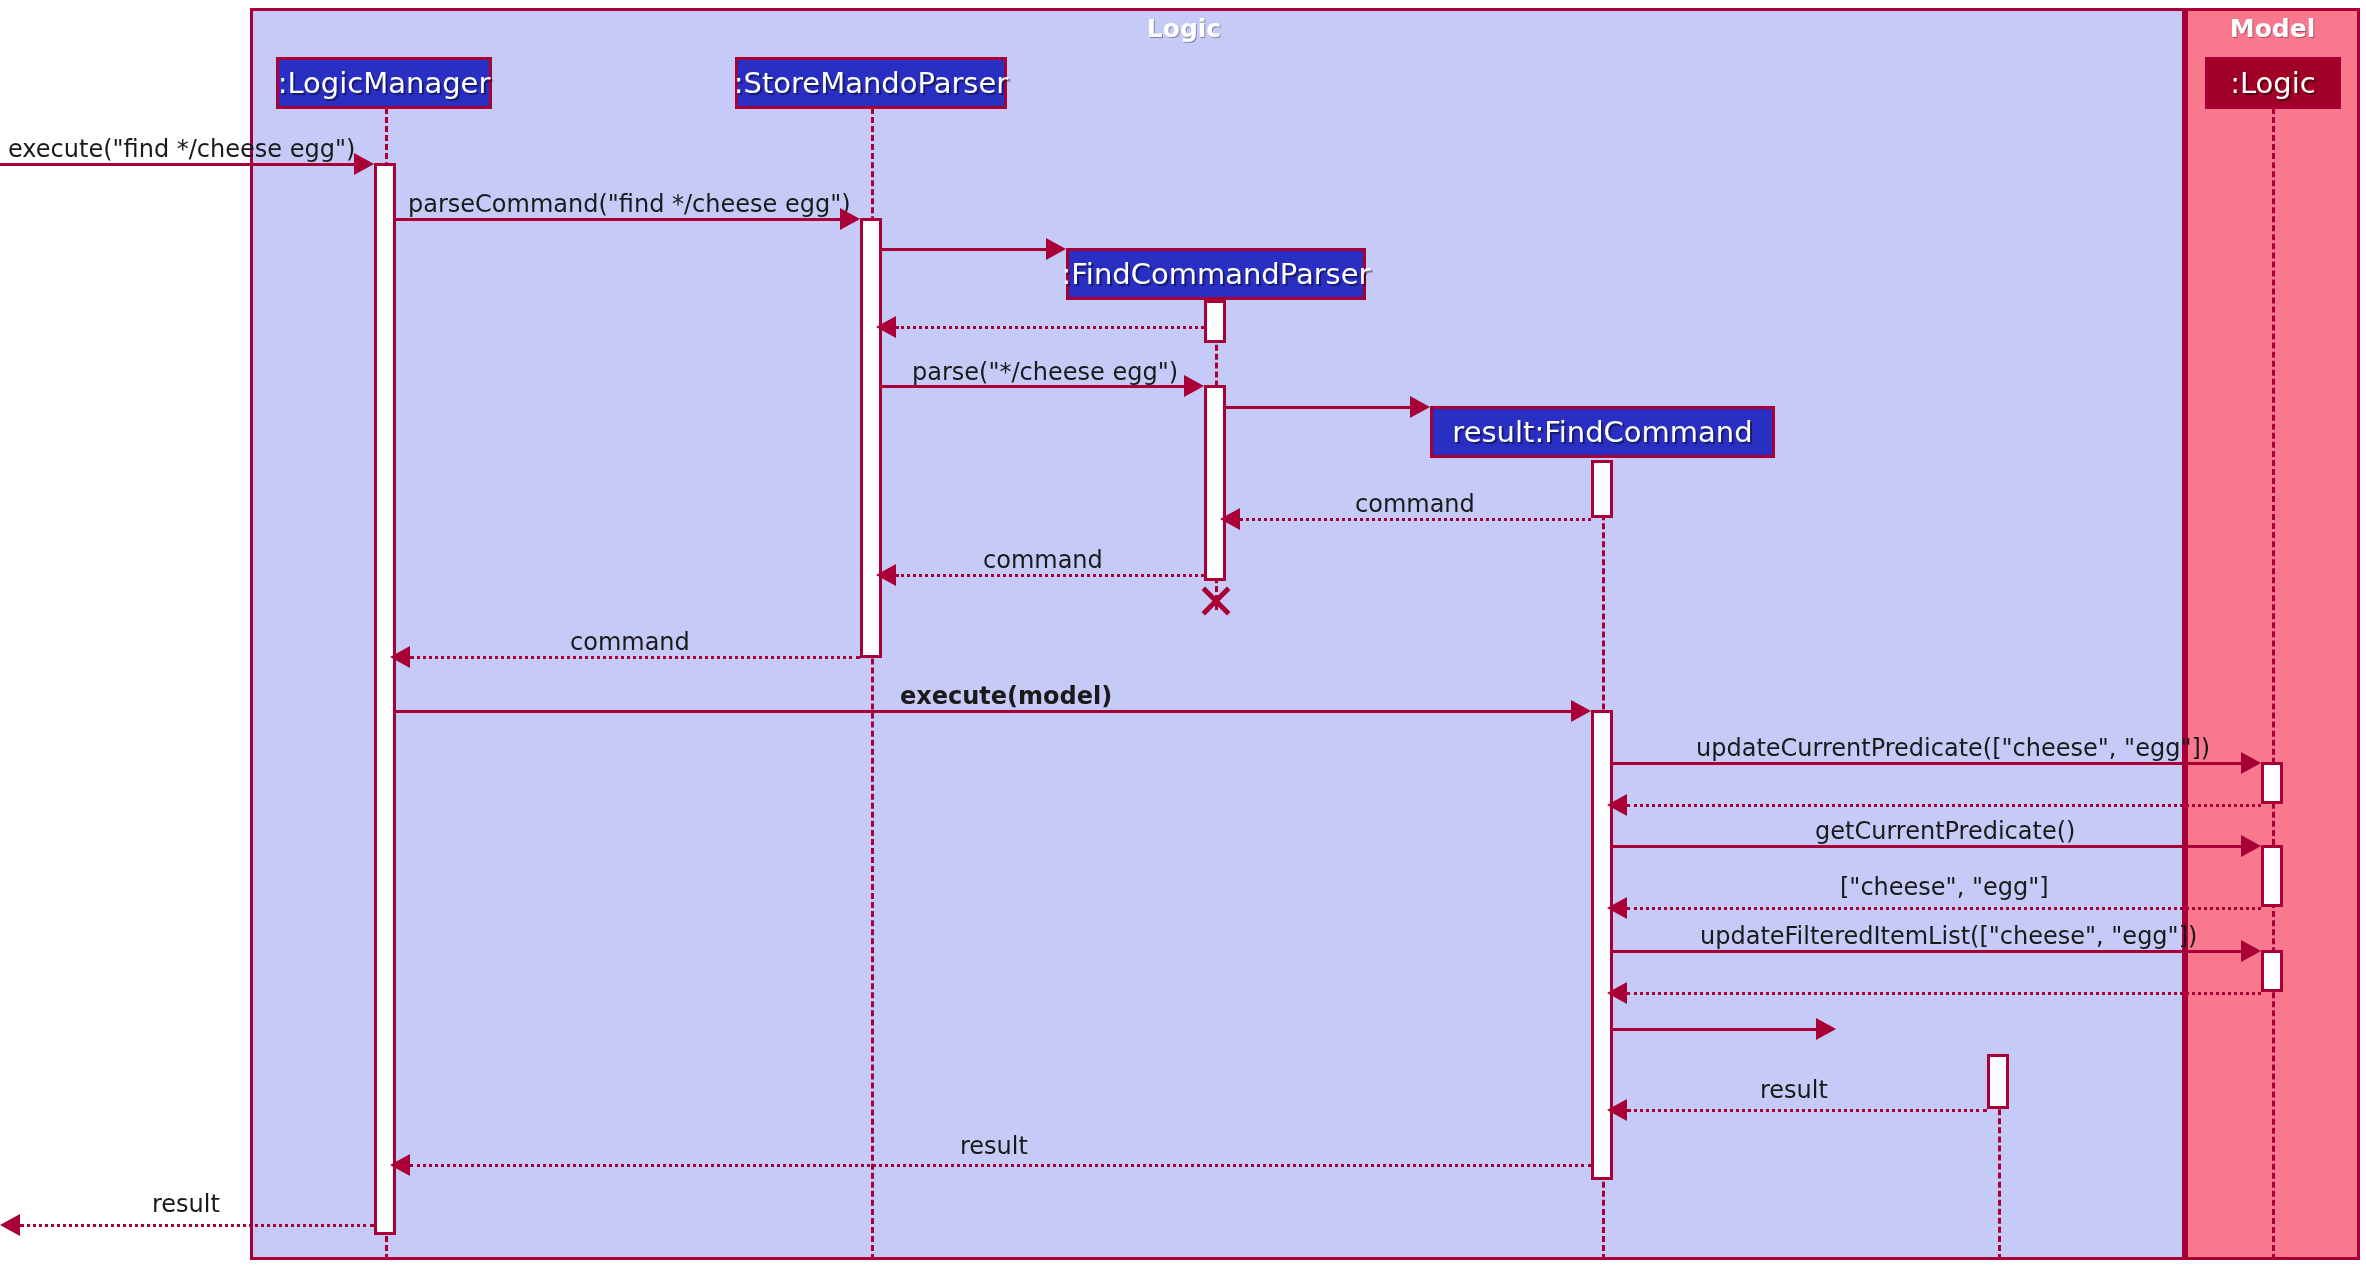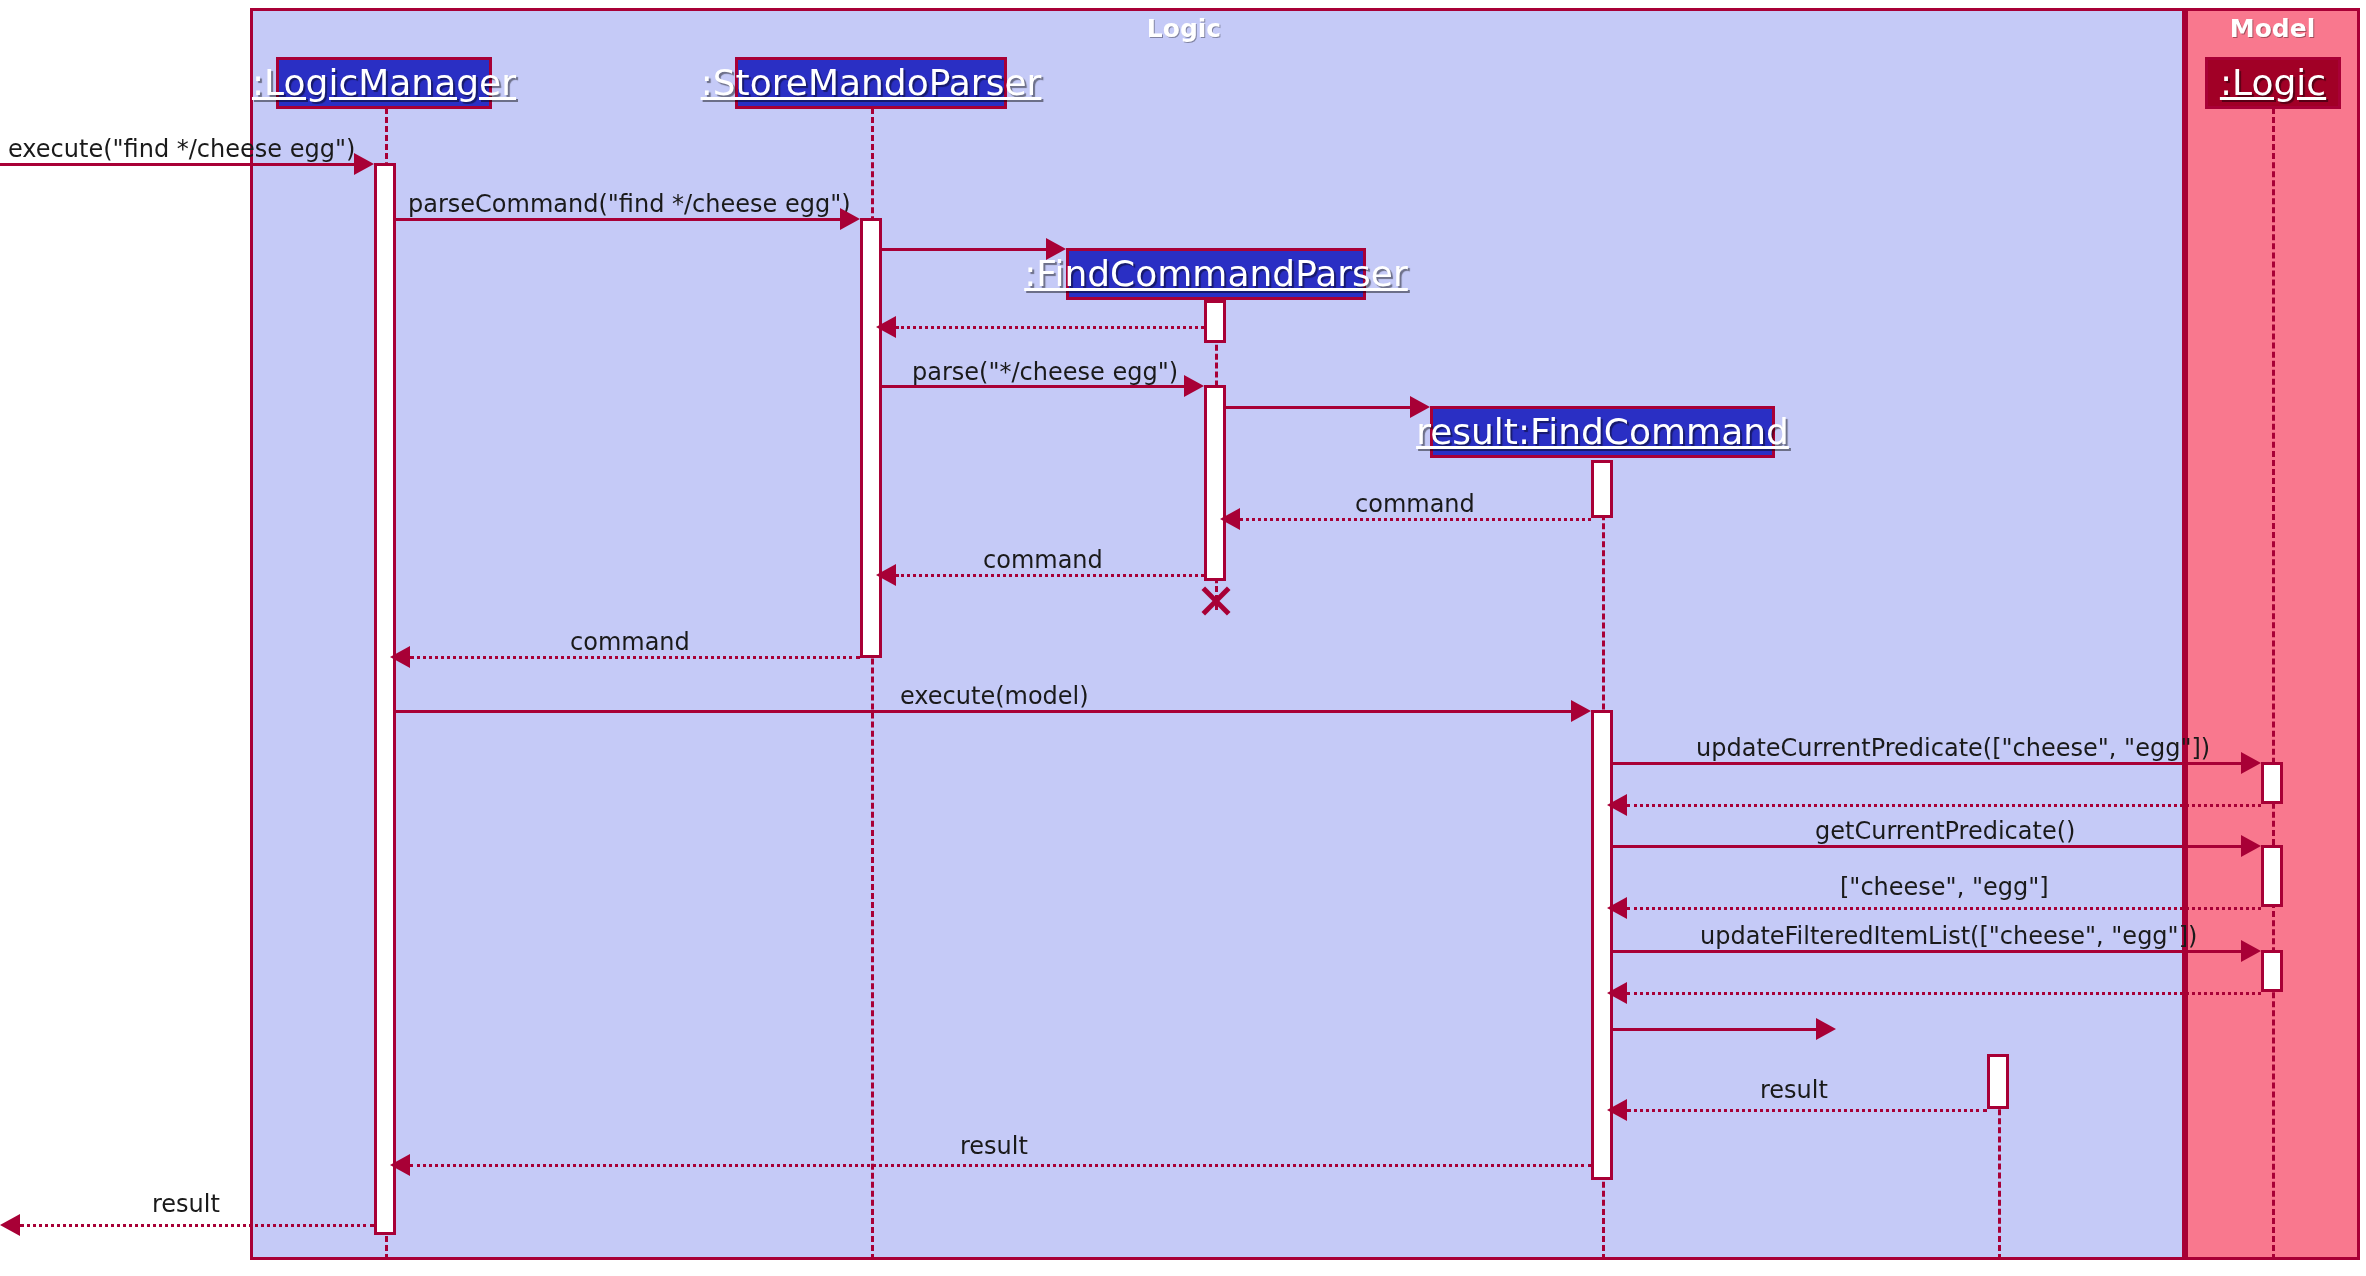--- a/index.html
+++ b/index.html
@@ -38,29 +38,28 @@
     border-left:3px dashed #A80036;
   }
 
   
   .pbox {
     position:absolute;
     box-sizing:border-box;
     border:3px solid #A80036;
     background:#2A2FC4;
     color:#ffffff;
-    font-size:36px;
+    font-size:29px;
     line-height:1;
     display:flex;
     align-items:center;
     justify-content:center;
     white-space:nowrap;
     text-shadow:2px 2px 1px rgba(0,0,0,.45);
     padding:0 12px;
-    text-decoration:underline;
   }
   .pbox.model-box { background:#A10026; }
 
   
   .activation {
     position:absolute;
     box-sizing:border-box;
     width:22px;
     background:#FFFFFF;
     border:3px solid #A80036;
@@ -188,21 +187,21 @@
   <div class="msg-label" style="left:983px; top:548px;">command</div>
   <div class="msg-line ret" style="left:896px; top:574px; width:308px;"></div>
   <div class="arrow-l" style="left:876px; top:564px;"></div>
 
   <div class="destroy" style="left:1198px; top:583px;"></div>
 
   <div class="msg-label" style="left:570px; top:630px;">command</div>
   <div class="msg-line ret" style="left:410px; top:656px; width:450px;"></div>
   <div class="arrow-l" style="left:390px; top:646px;"></div>
 
-  <div class="msg-label" style="left:900px; top:684px;">execute(model)</div>
+  <div class="msg-label" style="left:900px; top:684px;font-weight:bold;">execute(model)</div>
   <div class="msg-line" style="left:396px; top:710px; width:1175px;"></div>
   <div class="arrow-r" style="left:1571px; top:700px;"></div>
 
   <div class="msg-label" style="left:1696px; top:736px;">updateCurrentPredicate(["cheese", "egg"])</div>
   <div class="msg-line" style="left:1613px; top:762px; width:628px;"></div>
   <div class="arrow-r" style="left:2241px; top:752px;"></div>
 
   <div class="msg-line ret" style="left:1627px; top:804px; width:634px;"></div>
   <div class="arrow-l" style="left:1607px; top:794px;"></div>
 

